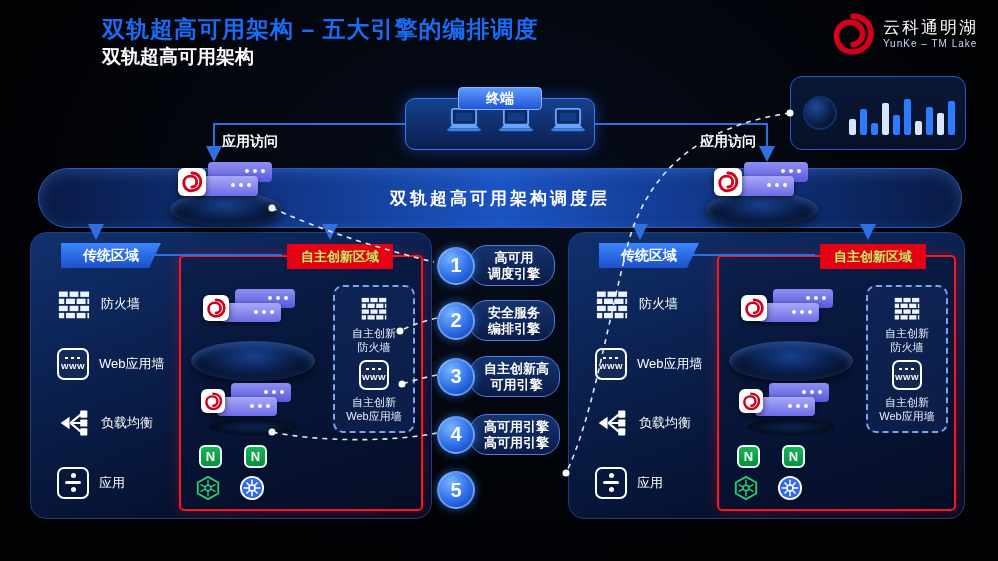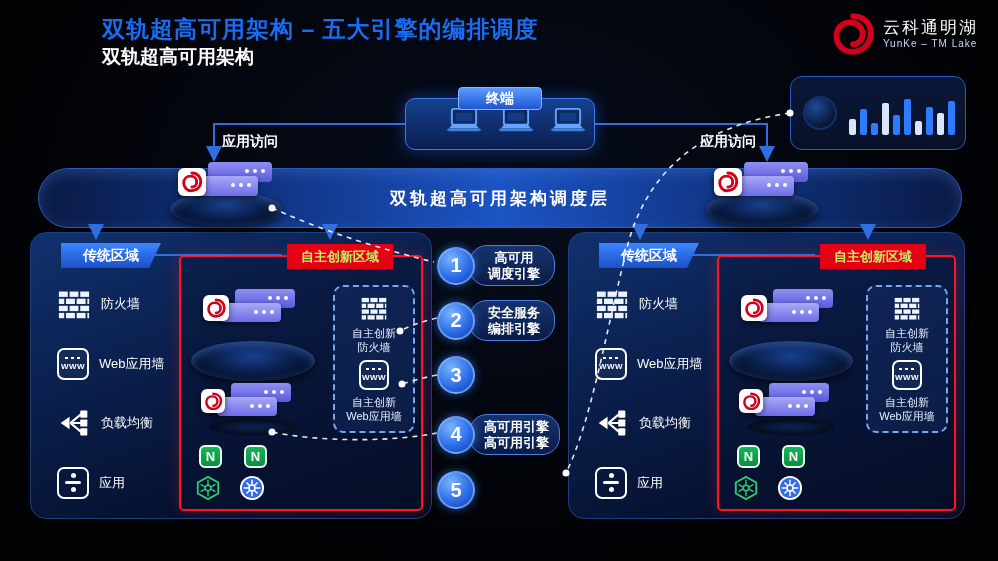--- a/index.html
+++ b/index.html
@@ -442,20 +442,24 @@
   </div>
   <div class="engine" style="top:300px">
     <div class="engine-num">2</div>
     <div class="engine-pill">
       <span>安全服务</span>
         <span>编排引擎</span>
     </div>
   </div>
   <div class="engine" style="top:356px">
     <div class="engine-num">3</div>
+    <div class="engine-pill">
+      <span>自主创新高</span>
+        <span>可用引擎</span>
+    </div>
   </div>
   <div class="engine" style="top:414px">
     <div class="engine-num">4</div>
     <div class="engine-pill">
       <span>高可用引擎</span>
         <span>高可用引擎</span>
     </div>
   </div>
   <div class="engine" style="top:471px">
     <div class="engine-num">5</div>

